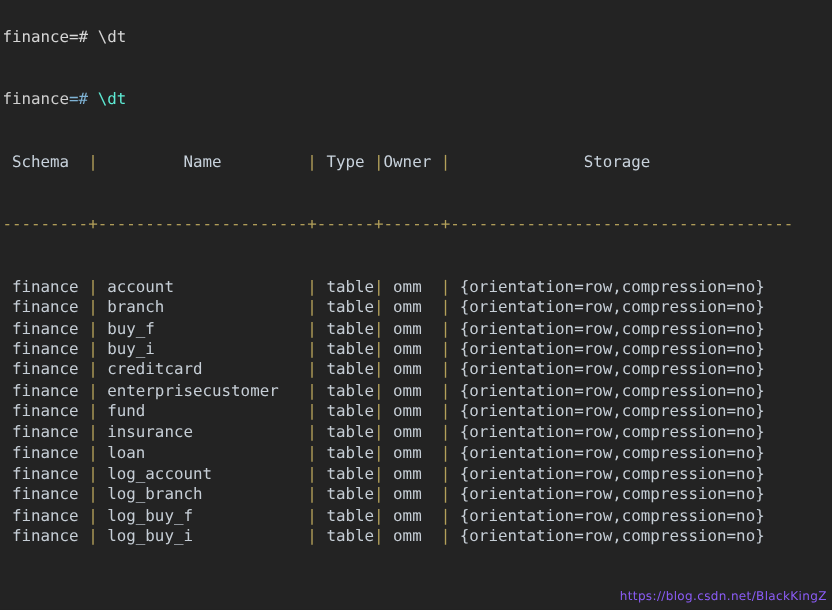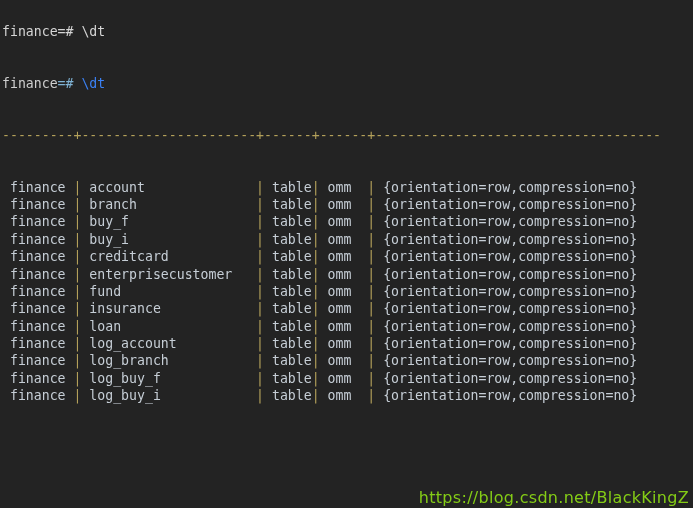--- a/index.html
+++ b/index.html
@@ -38,44 +38,45 @@
   }
   
   #scroll {
     position: absolute;
     left: 2px;
     top: -12px;
   }
   .c-prompt   { color: #d6d6d6; }
   .c-dbname   { color: #cfcfcf; }
   .c-eq       { color: #7fb3d5; }
-  .c-cmd      { color: #3b82f6; }
+  .c-cmd      { color: #5eead4; }
   .c-title    { color: #b9c7d6; }
   .c-header   { color: #c8d2dc; }
   .c-pipe     { color: #b3a05a; }
   .c-rule     { color: #b3a05a; }
   .c-cell     { color: #c6ced6; }
   .watermark {
     position: absolute;
     right: 4px;
     bottom: 2px;
     font-family: "DejaVu Sans", "Liberation Sans", sans-serif;
-    font-size: 16px;
-    color: #84cc16;
+    font-size: 10px;
+    color: #8b5cf6;
     letter-spacing: 0.3px;
     white-space: pre;
     pointer-events: none;
     user-select: none;
   }
 </style>
 </head>
 <body>
 
 <div id="terminal">
   <div id="scroll">
     <div class="line"><span class="c-prompt">finance=# \dt</span></div>
     <div class="line"><span class="c-dbname">finance</span><span class="c-eq">=#</span><span class="c-cmd" id="cmd-slot"> \dt</span></div>
+    <div class="line" id="header-slot"><span class="c-header"> Schema  </span><span class="c-pipe">|</span><span class="c-header">         Name         </span><span class="c-pipe">|</span><span class="c-header"> Type </span><span class="c-pipe">|</span><span class="c-header">Owner </span><span class="c-pipe">|</span><span class="c-header">              Storage               </span></div>
     <div class="line" id="rule-slot"><span class="c-rule">---------</span><span class="c-rule">+</span><span class="c-rule">----------------------</span><span class="c-rule">+</span><span class="c-rule">------</span><span class="c-rule">+</span><span class="c-rule">------</span><span class="c-rule">+</span><span class="c-rule">------------------------------------</span></div>
     <div id="body-slot"><div class="line"><span class="c-cell"> finance </span><span class="c-pipe">|</span><span class="c-cell"> account              </span><span class="c-pipe">|</span><span class="c-cell"> table</span><span class="c-pipe">|</span><span class="c-cell"> omm  </span><span class="c-pipe">|</span><span class="c-cell"> {orientation=row,compression=no}   </span></div><div class="line"><span class="c-cell"> finance </span><span class="c-pipe">|</span><span class="c-cell"> branch               </span><span class="c-pipe">|</span><span class="c-cell"> table</span><span class="c-pipe">|</span><span class="c-cell"> omm  </span><span class="c-pipe">|</span><span class="c-cell"> {orientation=row,compression=no}   </span></div><div class="line"><span class="c-cell"> finance </span><span class="c-pipe">|</span><span class="c-cell"> buy_f                </span><span class="c-pipe">|</span><span class="c-cell"> table</span><span class="c-pipe">|</span><span class="c-cell"> omm  </span><span class="c-pipe">|</span><span class="c-cell"> {orientation=row,compression=no}   </span></div><div class="line"><span class="c-cell"> finance </span><span class="c-pipe">|</span><span class="c-cell"> buy_i                </span><span class="c-pipe">|</span><span class="c-cell"> table</span><span class="c-pipe">|</span><span class="c-cell"> omm  </span><span class="c-pipe">|</span><span class="c-cell"> {orientation=row,compression=no}   </span></div><div class="line"><span class="c-cell"> finance </span><span class="c-pipe">|</span><span class="c-cell"> creditcard           </span><span class="c-pipe">|</span><span class="c-cell"> table</span><span class="c-pipe">|</span><span class="c-cell"> omm  </span><span class="c-pipe">|</span><span class="c-cell"> {orientation=row,compression=no}   </span></div><div class="line"><span class="c-cell"> finance </span><span class="c-pipe">|</span><span class="c-cell"> enterprisecustomer   </span><span class="c-pipe">|</span><span class="c-cell"> table</span><span class="c-pipe">|</span><span class="c-cell"> omm  </span><span class="c-pipe">|</span><span class="c-cell"> {orientation=row,compression=no}   </span></div><div class="line"><span class="c-cell"> finance </span><span class="c-pipe">|</span><span class="c-cell"> fund                 </span><span class="c-pipe">|</span><span class="c-cell"> table</span><span class="c-pipe">|</span><span class="c-cell"> omm  </span><span class="c-pipe">|</span><span class="c-cell"> {orientation=row,compression=no}   </span></div><div class="line"><span class="c-cell"> finance </span><span class="c-pipe">|</span><span class="c-cell"> insurance            </span><span class="c-pipe">|</span><span class="c-cell"> table</span><span class="c-pipe">|</span><span class="c-cell"> omm  </span><span class="c-pipe">|</span><span class="c-cell"> {orientation=row,compression=no}   </span></div><div class="line"><span class="c-cell"> finance </span><span class="c-pipe">|</span><span class="c-cell"> loan                 </span><span class="c-pipe">|</span><span class="c-cell"> table</span><span class="c-pipe">|</span><span class="c-cell"> omm  </span><span class="c-pipe">|</span><span class="c-cell"> {orientation=row,compression=no}   </span></div><div class="line"><span class="c-cell"> finance </span><span class="c-pipe">|</span><span class="c-cell"> log_account          </span><span class="c-pipe">|</span><span class="c-cell"> table</span><span class="c-pipe">|</span><span class="c-cell"> omm  </span><span class="c-pipe">|</span><span class="c-cell"> {orientation=row,compression=no}   </span></div><div class="line"><span class="c-cell"> finance </span><span class="c-pipe">|</span><span class="c-cell"> log_branch           </span><span class="c-pipe">|</span><span class="c-cell"> table</span><span class="c-pipe">|</span><span class="c-cell"> omm  </span><span class="c-pipe">|</span><span class="c-cell"> {orientation=row,compression=no}   </span></div><div class="line"><span class="c-cell"> finance </span><span class="c-pipe">|</span><span class="c-cell"> log_buy_f            </span><span class="c-pipe">|</span><span class="c-cell"> table</span><span class="c-pipe">|</span><span class="c-cell"> omm  </span><span class="c-pipe">|</span><span class="c-cell"> {orientation=row,compression=no}   </span></div><div class="line"><span class="c-cell"> finance </span><span class="c-pipe">|</span><span class="c-cell"> log_buy_i            </span><span class="c-pipe">|</span><span class="c-cell"> table</span><span class="c-pipe">|</span><span class="c-cell"> omm  </span><span class="c-pipe">|</span><span class="c-cell"> {orientation=row,compression=no}   </span></div></div>
     
   </div>
   <div class="watermark">https://blog.csdn.net/BlackKingZ</div>
 </div>
 
 </body></html>

